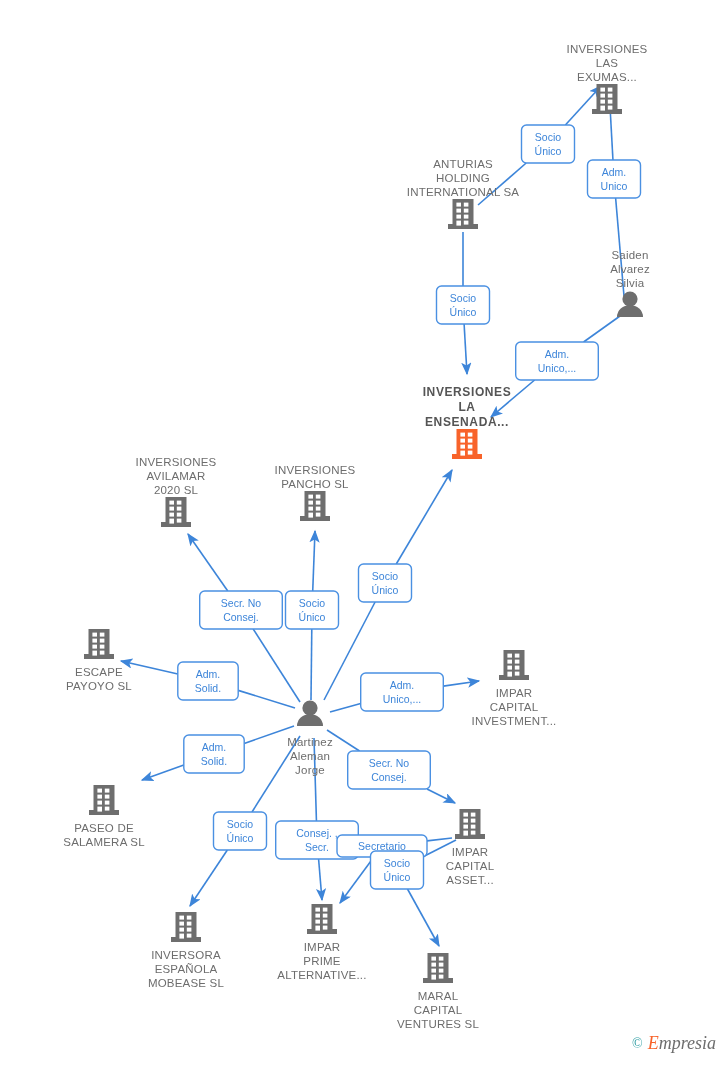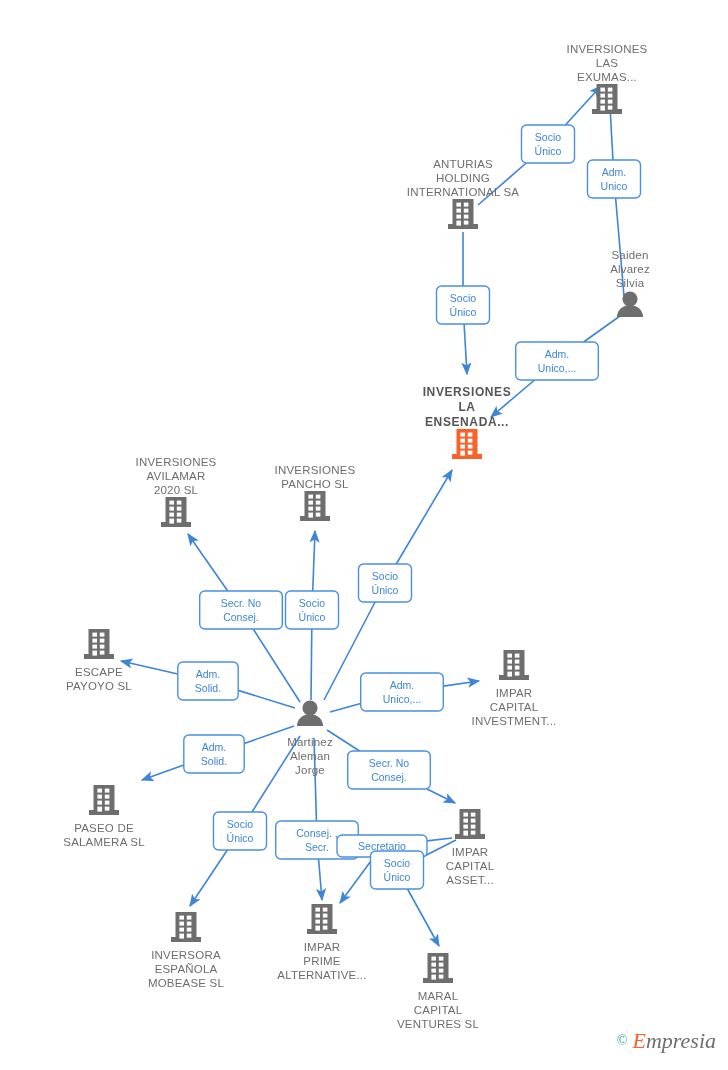--- a/index.html
+++ b/index.html
@@ -62,21 +62,21 @@
     display: flex;
     align-items: center;
     gap: 5px;
   }
   .wm-c {
     font-size: 14px;
     color: #3aa3a8;
     font-family: "Liberation Serif", serif;
   }
   .wm-text {
-    font-size: 22px;
+    font-size: 18px;
     color: #6d6d6d;
     font-family: "Liberation Serif", serif;
     font-style: italic;
   }
   .wm-text .wm-e { color: #f8632a; }
 </style>
 </head>
 <body>
 
 <div id="canvas">

